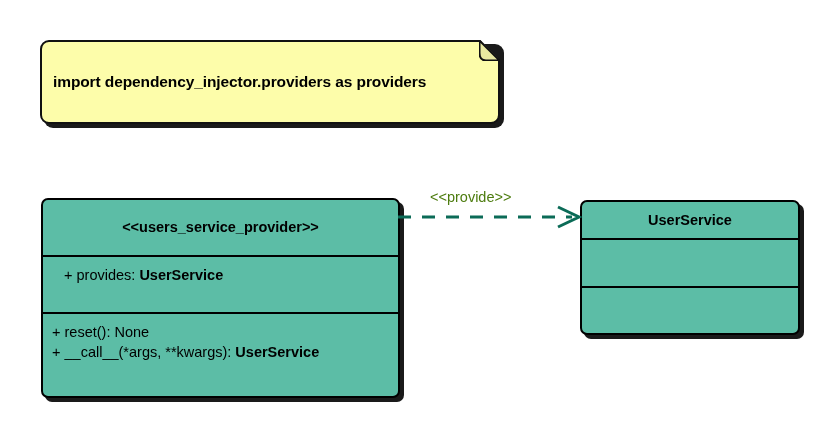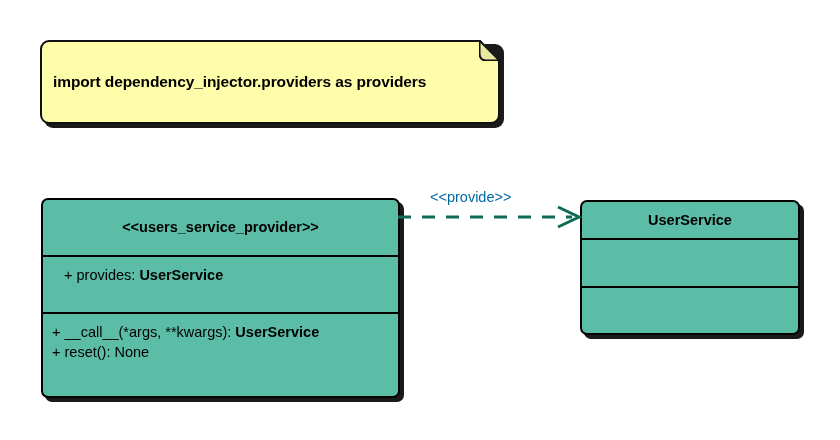--- a/index.html
+++ b/index.html
@@ -159,21 +159,21 @@
     left: 390px;
     top: 180px;
     width: 200px;
     height: 60px;
   }
   .edge-label {
     position: absolute;
     left: 430px;
     top: 189px;
     font-size: 14.5px;
-    color: #0369a1;
+    color: #4d7c0f;
     white-space: nowrap;
   }
 </style>
 </head>
 <body>
 
 <div id="canvas">
 
   <div class="note">
     <div class="note-shadow"></div>
@@ -192,27 +192,27 @@
     <div class="compartment comp-body comp-attrs">
       <div class="member">
         <span>+</span>
         <span>provides:</span>
         <b>UserService</b>
       </div>
     </div>
     <div class="compartment comp-body comp-ops">
       <div class="member">
         <span>+</span>
-        <span>__call__(*args, **kwargs):</span>
-        <b>UserService</b>
+        <span>reset(): None</span>
+        <b></b>
       </div>
       <div class="member">
         <span>+</span>
-        <span>reset(): None</span>
-        <b></b>
+        <span>__call__(*args, **kwargs):</span>
+        <b>UserService</b>
       </div>
     </div>
   </div>
 
   <div class="uml-shadow" id="class-userservice-shadow"></div>
   <div class="uml-class" id="class-userservice">
     <div class="compartment comp-header">
       <div>UserService</div>
     </div>
     <div class="compartment comp-body comp-attrs"></div>

